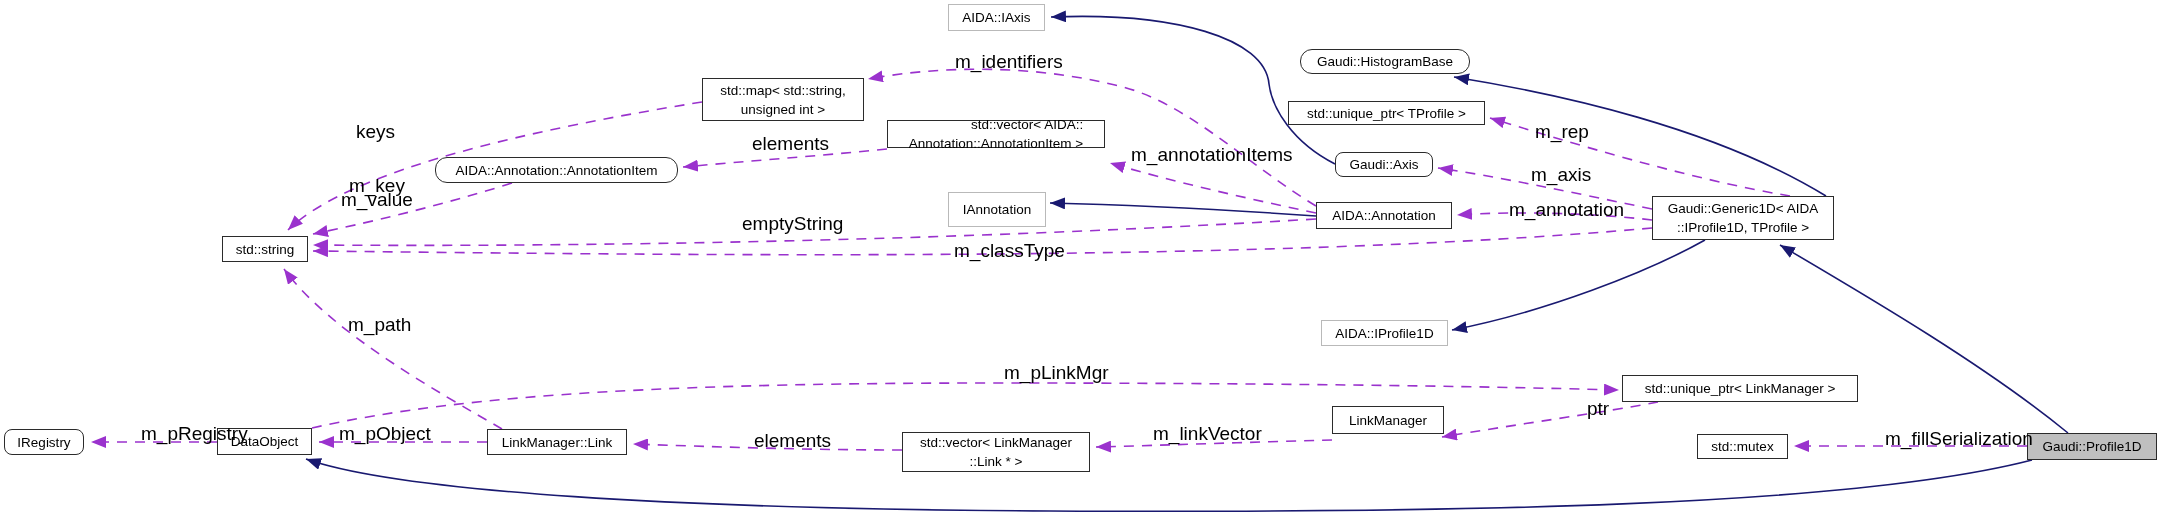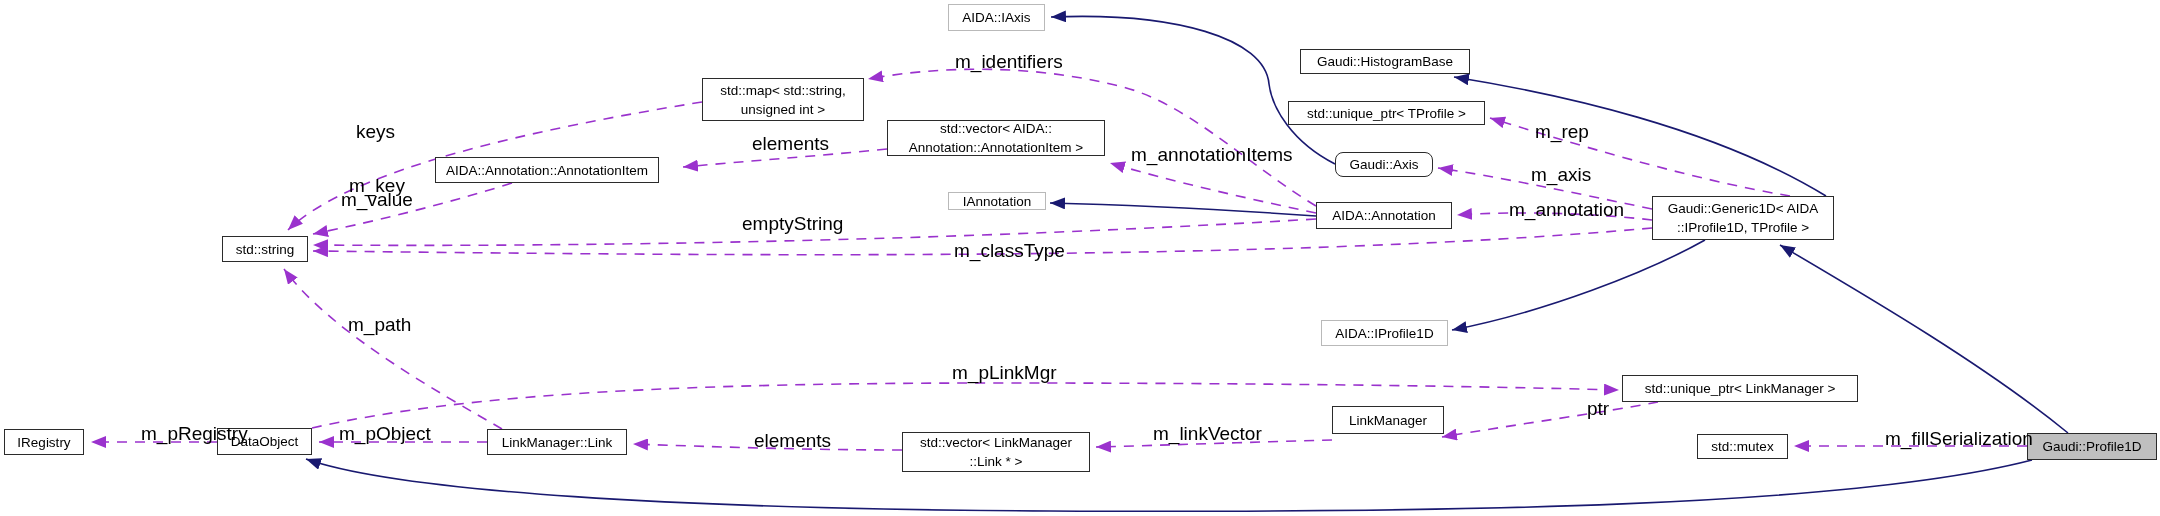--- a/index.html
+++ b/index.html
@@ -73,56 +73,56 @@
     <path class="edge-use" d="M1658,402 C1600,413 1512,425 1442,437" marker-end="url(#ah-pur)"></path>
     <path class="edge-use" d="M1332,440 C1254,442 1172,445 1096,447" marker-end="url(#ah-pur)"></path>
     <path class="edge-use" d="M902,450 C812,450 718,447 633,444" marker-end="url(#ah-pur)"></path>
     <path class="edge-use" d="M487,442 L319,442" marker-end="url(#ah-pur)"></path>
     <path class="edge-use" d="M217,442 L91,442" marker-end="url(#ah-pur)"></path>
     <path class="edge-use" d="M2027,446 L1794,446" marker-end="url(#ah-pur)"></path>
   </svg>
 
   <div id="nodes">
       <div class="node external" style="left: 948px; top: 4px; width: 97px; height: 27px;">AIDA::IAxis</div>
-      <div class="node class" style="left: 1300px; top: 49px; width: 170px; height: 25px;">Gaudi::HistogramBase</div>
+      <div class="node class" style="left: 1300px; top: 49px; width: 170px; height: 25px; border-radius: 12px;">Gaudi::HistogramBase</div>
       <div class="node class" style="left: 702px; top: 78px; width: 162px; height: 43px;">std::map&lt; std::string,
 unsigned int &gt;</div>
       <div class="node class" style="left: 1288px; top: 101px; width: 197px; height: 24px;">std::unique_ptr&lt; TProfile &gt;</div>
-      <div class="node class" style="left: 887px; top: 120px; width: 218px; height: 36px;">std::vector&lt; AIDA::
+      <div class="node class" style="left: 887px; top: 120px; width: 218px; height: 28px; text-align: right;">std::vector&lt; AIDA::
 Annotation::AnnotationItem &gt;</div>
       <div class="node class" style="left: 1335px; top: 152px; width: 98px; height: 25px; border-radius: 8px;">Gaudi::Axis</div>
-      <div class="node class" style="left: 435px; top: 157px; width: 224px; height: 26px;">AIDA::Annotation::AnnotationItem</div>
-      <div class="node external" style="left: 948px; top: 192px; width: 98px; height: 18px;">IAnnotation</div>
+      <div class="node class" style="left: 435px; top: 157px; width: 243px; height: 26px; border-radius: 12px;">AIDA::Annotation::AnnotationItem</div>
+      <div class="node external" style="left: 948px; top: 192px; width: 98px; height: 35px;">IAnnotation</div>
       <div class="node class" style="left: 1316px; top: 202px; width: 136px; height: 27px;">AIDA::Annotation</div>
       <div class="node class" style="left: 1652px; top: 196px; width: 182px; height: 44px;">Gaudi::Generic1D&lt; AIDA
 ::IProfile1D, TProfile &gt;</div>
       <div class="node class" style="left: 222px; top: 236px; width: 86px; height: 26px;">std::string</div>
       <div class="node external" style="left: 1321px; top: 320px; width: 127px; height: 26px;">AIDA::IProfile1D</div>
       <div class="node class" style="left: 1622px; top: 375px; width: 236px; height: 27px;">std::unique_ptr&lt; LinkManager &gt;</div>
-      <div class="node class" style="left: 4px; top: 429px; width: 80px; height: 26px;">IRegistry</div>
+      <div class="node class" style="left: 4px; top: 429px; width: 80px; height: 26px; border-radius: 8px;">IRegistry</div>
       <div class="node class" style="left: 217px; top: 428px; width: 95px; height: 27px;">DataObject</div>
       <div class="node class" style="left: 487px; top: 429px; width: 140px; height: 26px;">LinkManager::Link</div>
       <div class="node class" style="left: 902px; top: 432px; width: 188px; height: 40px;">std::vector&lt; LinkManager
 ::Link * &gt;</div>
       <div class="node class" style="left: 1332px; top: 406px; width: 112px; height: 28px;">LinkManager</div>
       <div class="node class" style="left: 1697px; top: 434px; width: 91px; height: 25px;">std::mutex</div>
       <div class="node main" style="left: 2027px; top: 433px; width: 130px; height: 27px;">Gaudi::Profile1D</div>
       <div class="edge-label" style="left: 955px; top: 55px;">m_identifiers</div>
       <div class="edge-label" style="left: 356px; top: 125px;">keys</div>
       <div class="edge-label" style="left: 752px; top: 137px;">elements</div>
       <div class="edge-label" style="left: 341px; top: 179px;">m_key
 m_value</div>
       <div class="edge-label" style="left: 1131px; top: 148px;">m_annotationItems</div>
       <div class="edge-label" style="left: 742px; top: 217px;">emptyString</div>
       <div class="edge-label" style="left: 954px; top: 244px;">m_classType</div>
       <div class="edge-label" style="left: 1535px; top: 125px;">m_rep</div>
       <div class="edge-label" style="left: 1531px; top: 168px;">m_axis</div>
       <div class="edge-label" style="left: 1509px; top: 203px;">m_annotation</div>
       <div class="edge-label" style="left: 348px; top: 318px;">m_path</div>
-      <div class="edge-label" style="left: 952px; top: 366px;">m_pLinkMgr</div>
+      <div class="edge-label" style="left: 1004px; top: 366px;">m_pLinkMgr</div>
       <div class="edge-label" style="left: 1542px; top: 402px; padding-left: 45px;">ptr</div>
       <div class="edge-label" style="left: 102px; top: 427px; padding-left: 39px;">m_pRegistry</div>
       <div class="edge-label" style="left: 339px; top: 427px;">m_pObject</div>
       <div class="edge-label" style="left: 754px; top: 434px;">elements</div>
       <div class="edge-label" style="left: 1153px; top: 427px;">m_linkVector</div>
       <div class="edge-label" style="left: 1885px; top: 432px;">m_fillSerialization</div>
     </div>
 </div>
 
 </body></html>

